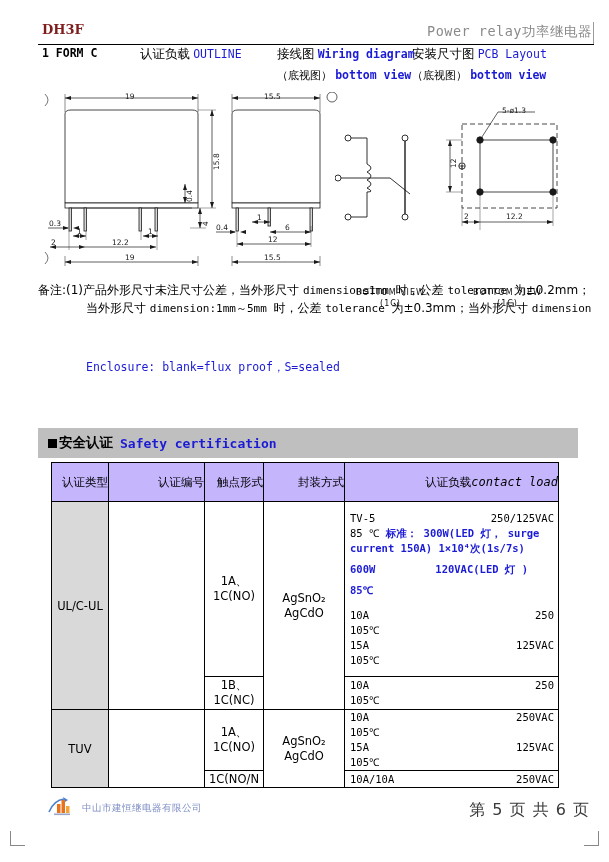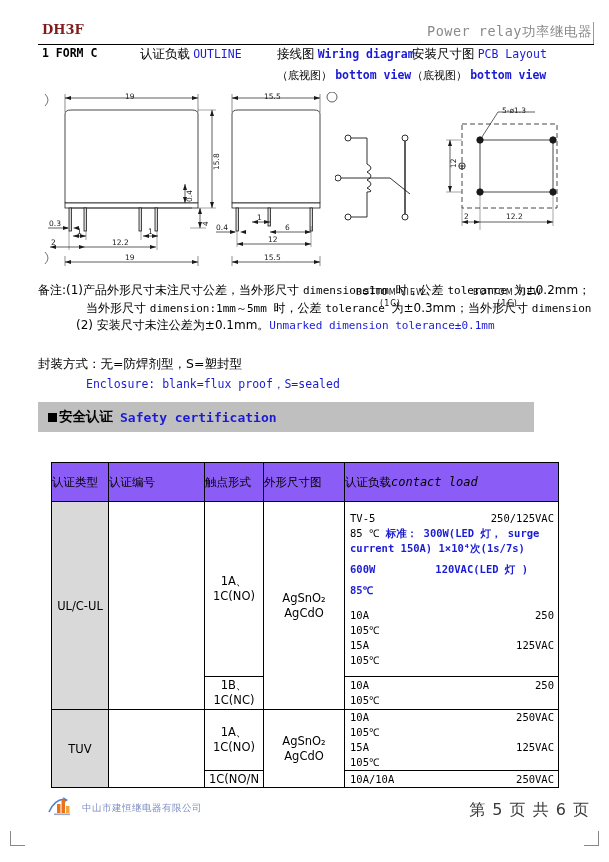--- a/index.html
+++ b/index.html
@@ -149,22 +149,22 @@
     font-size: 11.5px;
     color: #1b1bd6;
     margin-left: 48px;
     display: inline-block;
     margin-top: 4px;
   }
 
   
   .safebar {
     position: absolute;
-    left: 38px; top: 402px;
-    width: 496px; height: 30px;
+    left: 38px; top: 428px;
+    width: 540px; height: 30px;
     background: #bfbfbf;
     display: flex;
     align-items: center;
   }
   .safebar .sq {
     display:inline-block;
     width: 9px; height: 9px;
     background: #000;
     margin-left: 10px;
     margin-right: 2px;
@@ -191,23 +191,23 @@
     table-layout: fixed;
   }
   table.cert td, table.cert th {
     border: 1px solid #000;
     padding: 0;
     vertical-align: middle;
     font-family: "DejaVu Sans", sans-serif;
     font-size: 11.5px;
   }
   th.hd {
-    background: #8b5cf6;
+    background: #c4b5fd;
     height: 38px;
-    text-align: left;
+    text-align: right;
     font-weight: normal;
     line-height: 15px;
   }
   th.hd .mono {
     font-family: "DejaVu Sans Mono", monospace;
     font-size: 12px;
     font-style: italic;
   }
   td.typecell {
     background: #d9d9d9;
@@ -516,28 +516,23 @@
     <div class="cap" style="left:405px; top:207px; width:125px;">(1C)</div>
   </div>
 
   <div class="notes">
     <div class="note-line">
       <span>备注:</span><span>(1)</span><span>产品外形尺寸未注尺寸公差，当外形尺寸 </span><span class="mono">dimension≤1mm </span><span>时，公差 </span><span class="mono">tolerance </span><span>为±0.2mm；</span>
     </div>
     <div class="note-line" style="padding-left:48px;">
       <span>当外形尺寸 </span><span class="mono">dimension:1mm～5mm </span><span>时，公差 </span><span class="mono">tolerance </span><span>为±0.3mm；当外形尺寸 </span><span class="mono">dimension</span>
     </div>
-    <div class="note-line" style="padding-left:38px;">
-      <span>(2)</span>
-      <span>安装尺寸未注公差为±0.1mm。</span><span class="bl">Unmarked dimension tolerance±0.1mm</span>
-    </div>
   </div>
 
   <div class="enc">
-    <div class="enc-cn">封装方式：无=防焊剂型，S=塑封型</div>
     <span class="enc-en">Enclosure: blank=flux proof，S=sealed</span>
   </div>
 
   <div class="safebar">
     <span class="sq"></span>
     <span class="t1">安全认证</span>
     <span class="t2">Safety certification</span>
   </div>
 
   <table class="cert">
@@ -546,21 +541,21 @@
       <col style="width:96px">
       <col style="width:59px">
       <col style="width:81px">
       <col style="width:214px">
     </colgroup>
     <thead>
       <tr>
         <th class="hd">认证类型</th>
         <th class="hd">认证编号</th>
         <th class="hd">触点形式</th>
-        <th class="hd">外形尺寸图</th>
+        <th class="hd">封装方式</th>
         <th class="hd"><span>认证负载</span><span class="mono">contact load</span></th>
       </tr>
     </thead>
     <tbody>
 
       <tr>
         <td class="typecell" rowspan="2">UL/C-UL</td>
         <td rowspan="2"></td>
         <td class="ctr" style="height:174px;">
           <div>1A、</div>

